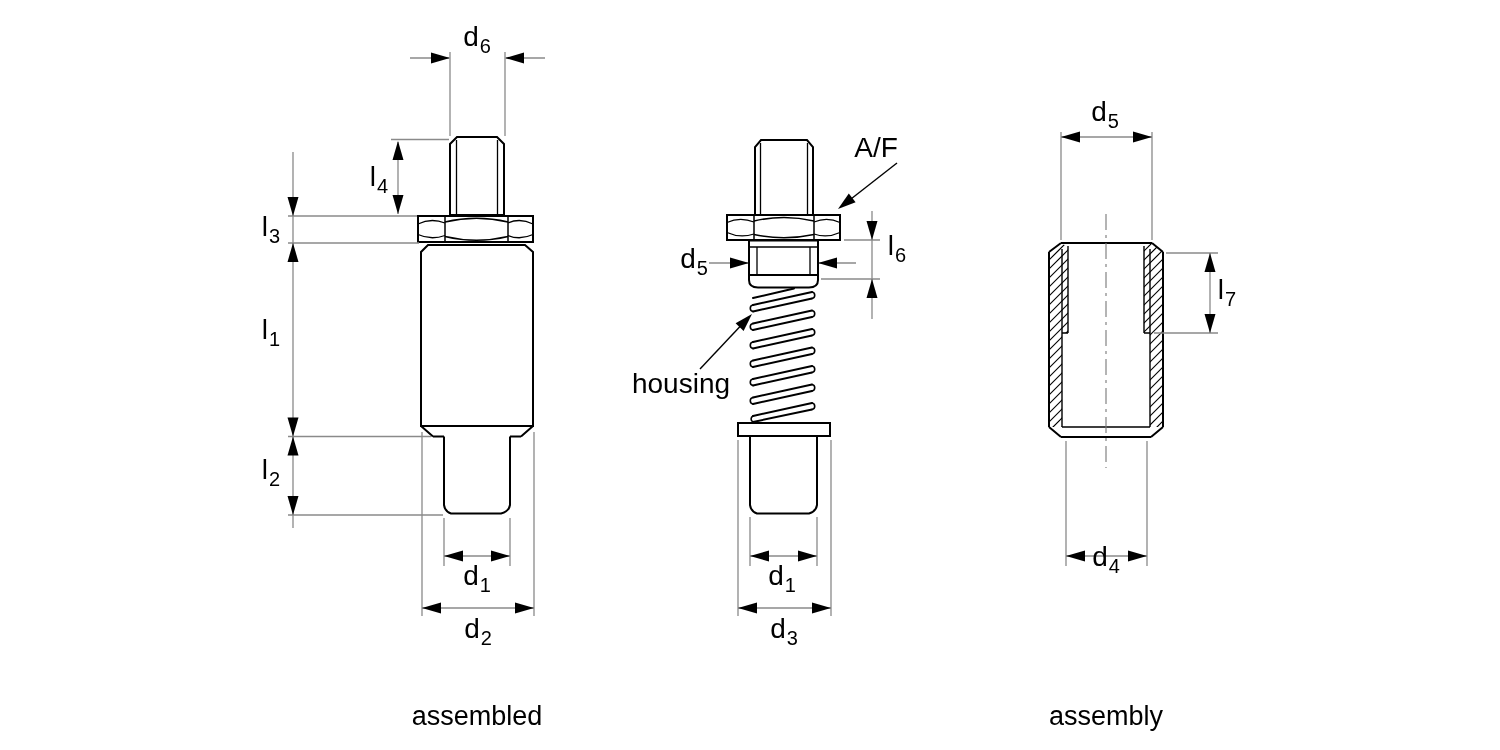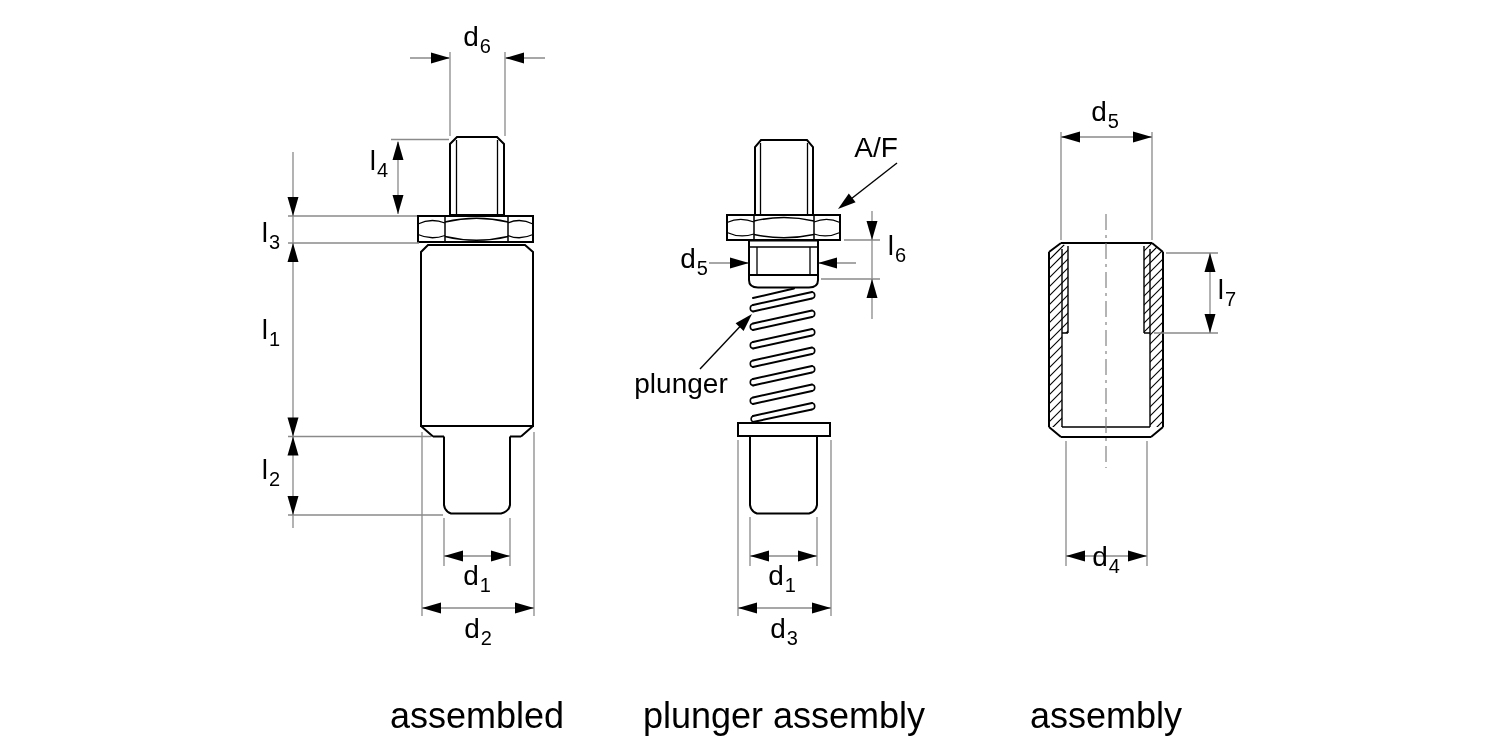--- a/index.html
+++ b/index.html
@@ -2,21 +2,21 @@
 <html><head>
 <meta charset="utf-8">
 <style>
   html,body{margin:0;padding:0;background:#fff;}
   #stage{position:relative;width:1500px;height:750px;background:#ffffff;overflow:hidden;
          font-family:"Liberation Sans", sans-serif;color:#000;}
   #drawing{position:absolute;left:0;top:0;}
   .dim-label{position:absolute;transform:translate(-50%,-50%);font-size:28px;line-height:1;
              white-space:nowrap;color:#000;text-align:center;}
   .dim-label .s{font-size:20px;vertical-align:-7px;margin-left:1px;}
-  .caption{position:absolute;transform:translate(-50%,-50%);font-size:36px;line-height:1;
+  .caption{position:absolute;transform:translate(-50%,-50%);font-size:27px;line-height:1;
            white-space:nowrap;color:#000;}
 </style>
 </head>
 <body>
 
 <div id="stage">
 
 <svg id="drawing" width="1500" height="750" viewBox="0 0 1500 750" xmlns="http://www.w3.org/2000/svg">
   <defs>
     <clipPath id="lwall">
@@ -175,35 +175,34 @@
     <polygon points="1210,333 1204.5,314 1215.5,314" fill="#000"></polygon>
   </g>
   <g>
     <path d="M1066,441 V566 M1147,441 V566 M1066,556 H1147" stroke="#8a8a8a" stroke-width="1.3" fill="none"></path>
     <polygon points="1066,556 1085,550.5 1085,561.5" fill="#000"></polygon>
     <polygon points="1147,556 1128,550.5 1128,561.5" fill="#000"></polygon>
   </g>
 </svg>
 
 <div class="dim-label" style="left:477px;top:39px"><span class="m">d</span><span class="s">6</span></div>
-<div class="dim-label" style="left:379px;top:163px"><span class="m">l</span><span class="s">4</span></div>
-<div class="dim-label" style="left:271px;top:235px"><span class="m">l</span><span class="s">3</span></div>
+<div class="dim-label" style="left:379px;top:179px"><span class="m">l</span><span class="s">4</span></div>
+<div class="dim-label" style="left:271px;top:229px"><span class="m">l</span><span class="s">3</span></div>
 <div class="dim-label" style="left:271px;top:332px"><span class="m">l</span><span class="s">1</span></div>
 <div class="dim-label" style="left:271px;top:472px"><span class="m">l</span><span class="s">2</span></div>
 <div class="dim-label" style="left:477px;top:578px"><span class="m">d</span><span class="s">1</span></div>
 <div class="dim-label" style="left:478px;top:631px"><span class="m">d</span><span class="s">2</span></div>
 
 <div class="dim-label" style="left:876px;top:148px"><span class="m">A/F</span></div>
 <div class="dim-label" style="left:694px;top:261px"><span class="m">d</span><span class="s">5</span></div>
-<div class="dim-label" style="left:681px;top:384px"><span class="m">plunger</span></div>
+<div class="dim-label" style="left:681px;top:384px"><span class="m">housing</span></div>
 <div class="dim-label" style="left:897px;top:248px"><span class="m">l</span><span class="s">6</span></div>
 <div class="dim-label" style="left:782px;top:578px"><span class="m">d</span><span class="s">1</span></div>
 <div class="dim-label" style="left:784px;top:631px"><span class="m">d</span><span class="s">3</span></div>
 
 <div class="dim-label" style="left:1105px;top:114px"><span class="m">d</span><span class="s">5</span></div>
 <div class="dim-label" style="left:1227px;top:292px"><span class="m">l</span><span class="s">7</span></div>
 <div class="dim-label" style="left:1106px;top:559px"><span class="m">d</span><span class="s">4</span></div>
 
 <div class="caption" style="left:477px;top:716px">assembled</div>
-<div class="caption" style="left:784px;top:716px">plunger assembly</div>
 <div class="caption" style="left:1106px;top:716px">assembly</div>
 
 </div>
 
 </body></html>

